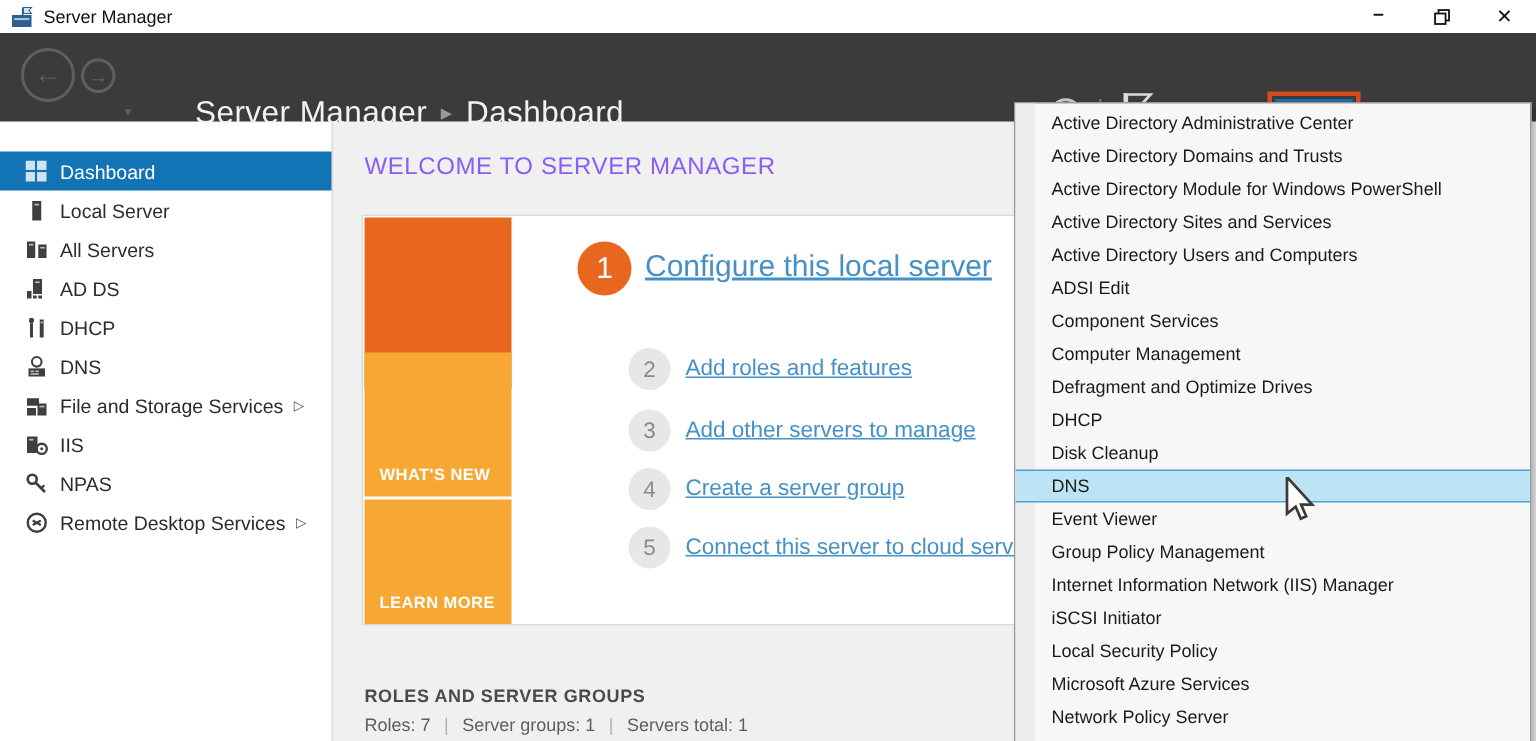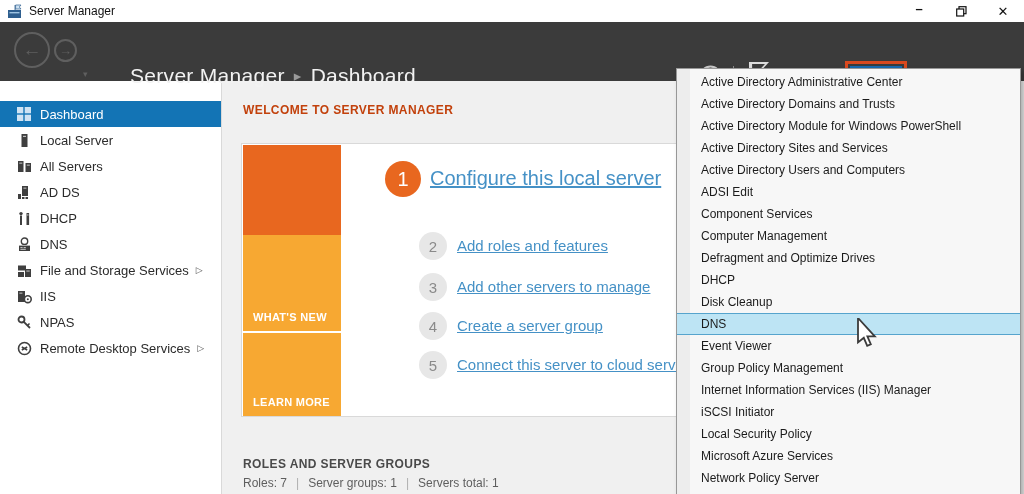--- a/index.html
+++ b/index.html
@@ -67,21 +67,21 @@
     font-size:13px; color:#2b2b2b; cursor:default; white-space:nowrap;
   }
   .side-item .icon { width:16px; height:16px; margin-right:8px; flex:0 0 auto; display:flex; align-items:center; justify-content:center; }
   .side-item.selected { background:#1374b5; color:#ffffff; }
   .side-item .expand { font-size:9px; color:#555; margin-left:7px; }
 
   
   .main { position:absolute; left:223px; top:81px; width:801px; height:413px; background:#f0f0f0; }
   .welcome-title {
     position:absolute; left:20px; top:22px;
-    font-size:12px; font-weight:bold; color:#c2410c; letter-spacing:.4px;
+    font-size:16px; font-weight:normal; color:#8b5cf6; letter-spacing:.4px;
   }
   .tile {
     position:absolute; left:18px; top:62px; width:530px; height:274px;
     background:#ffffff; border:1px solid #d9d9d9;
   }
   .qs-block {
     position:absolute; left:1px; width:98px; color:#ffffff;
     display:flex; align-items:flex-end; padding:0 0 8px 10px;
     font-size:11px; font-weight:bold; letter-spacing:.3px; cursor:default;
   }
@@ -350,21 +350,21 @@
   <div class="menu-item">Active Directory Users and Computers</div>
   <div class="menu-item">ADSI Edit</div>
   <div class="menu-item">Component Services</div>
   <div class="menu-item">Computer Management</div>
   <div class="menu-item">Defragment and Optimize Drives</div>
   <div class="menu-item">DHCP</div>
   <div class="menu-item">Disk Cleanup</div>
   <div class="menu-item highlighted">DNS</div>
   <div class="menu-item">Event Viewer</div>
   <div class="menu-item">Group Policy Management</div>
-  <div class="menu-item">Internet Information Services (IIS) Manager</div>
+  <div class="menu-item">Internet Information Network (IIS) Manager</div>
   <div class="menu-item">iSCSI Initiator</div>
   <div class="menu-item">Local Security Policy</div>
   <div class="menu-item">Microsoft Azure Services</div>
   <div class="menu-item">Network Policy Server</div>
 </div>
 
 <svg class="cursor" width="22" height="30" viewBox="0 0 11 15">
   <path d="M1 0 L1 12.2 L3.9 9.9 L5.6 13.9 L7.4 13.1 L5.7 9.2 L9.4 9.2 Z" fill="#ffffff" stroke="#3b3b3b" stroke-width="0.9"></path>
 </svg>
 

